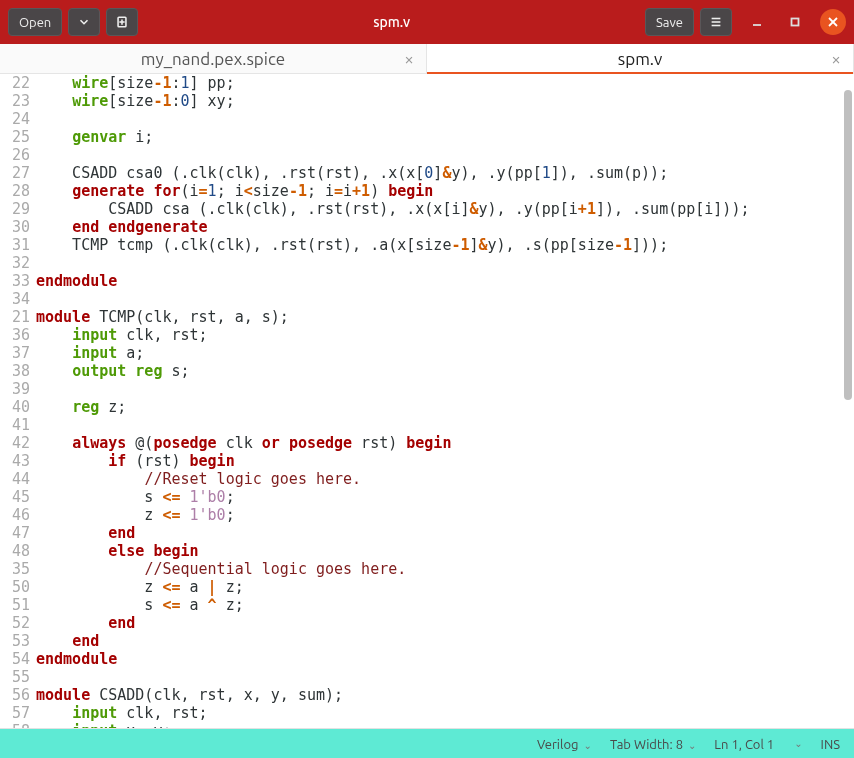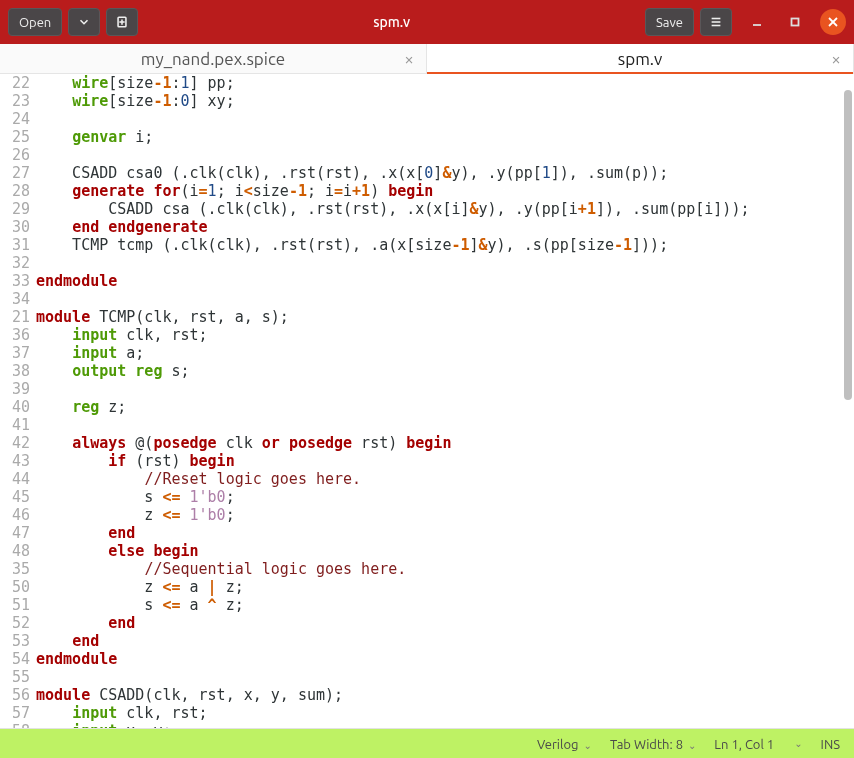--- a/index.html
+++ b/index.html
@@ -21,21 +21,21 @@
   .tab.active { background:#fff; color:#222; }
   .tab.active:after { content:""; position:absolute; left:0; right:0; bottom:-1px; height:2px; background:#e95420; }
   .tab .x { position:absolute; right:10px; width:14px; height:14px; display:flex; align-items:center; justify-content:center; cursor:pointer; color:#999; }
   .editor { position:relative; height:654px; background:#fff; font-family:"DejaVu Sans Mono","Ubuntu Mono",monospace; font-size:15px; line-height:18px; color:#2e3436; overflow:hidden; }
   .gutter { position:absolute; left:0; top:0; width:36px; text-align:right; color:#aaa; padding:0 6px 0 0; user-select:none; }
   .gutter .ln { height:18px; }
   .code { position:absolute; left:36px; top:0; right:21px; white-space:pre; }
   .code .row { height:18px; }
   .scroll { position:absolute; right:2px; top:0; width:8px; height:100%; }
   .thumb { position:absolute; right:0; top:16px; width:8px; height:310px; background:rgba(0,0,0,0.25); border-radius:4px; }
-  .status { height:30px; border-top:1px solid #e2e2e2; display:flex; align-items:center; justify-content:flex-end; gap:18px; padding:0 14px; font-size:13px; color:#4a4a4a; background:#bef264; }
+  .status { height:30px; border-top:1px solid #e2e2e2; display:flex; align-items:center; justify-content:flex-end; gap:18px; padding:0 14px; font-size:13px; color:#4a4a4a; background:#5eead4; }
   .status .chev { font-size:10px; color:#777; margin-left:2px; }
   
   .kw  { color:#4e9a06; font-weight:bold; }   
   .kr  { color:#a40000; font-weight:bold; }   
   .op  { color:#ce5c00; font-weight:bold; }   
   .num { color:#204a87; }
   .idx { color:#204a87; }
   .lit { color:#ad7fa8; }
   .cmt { color:#7f1d1d; }
   .txt { color:#2e3436; }

